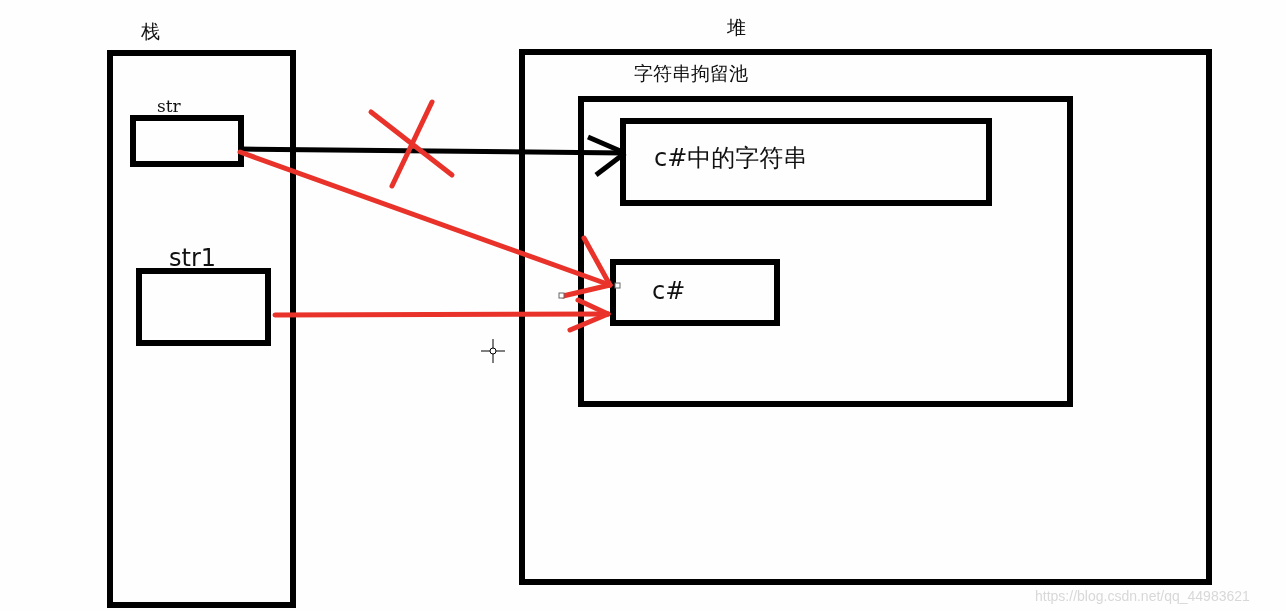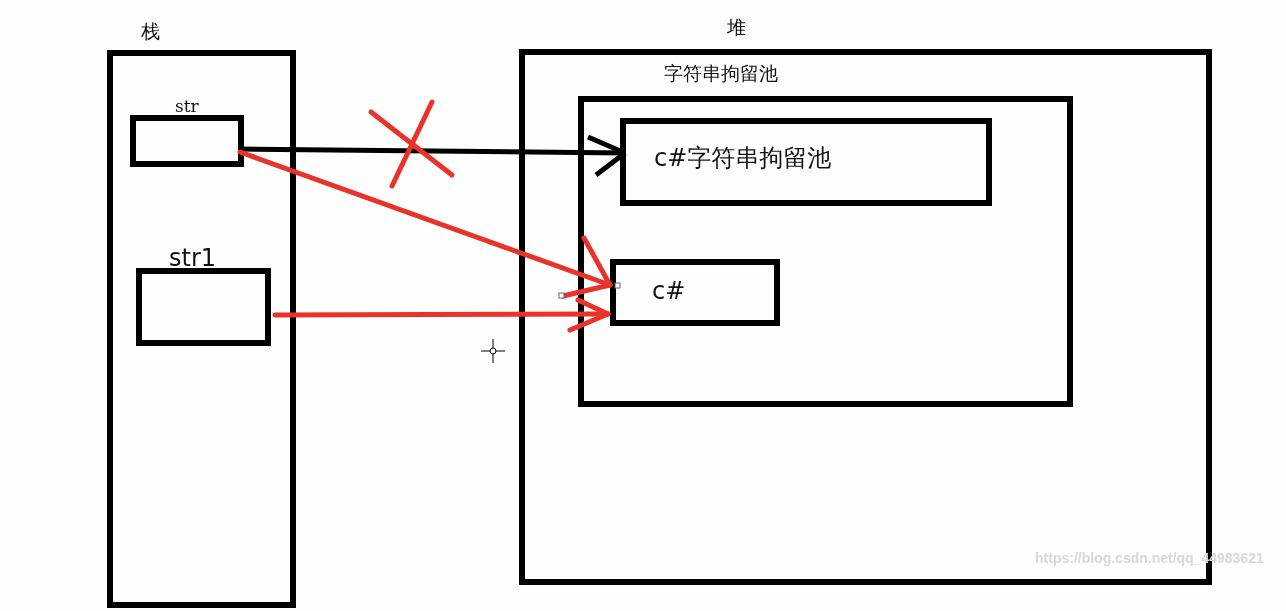--- a/index.html
+++ b/index.html
@@ -1,20 +1,20 @@
 <!DOCTYPE html>
 <html><head>
 <meta charset="utf-8">
 <style>
   html, body { margin:0; padding:0; background:#fefefe; }
   body { width:1286px; height:611px; position:relative; overflow:hidden; font-family:"DejaVu Sans", sans-serif; }
   svg { position:absolute; left:0; top:0; }
   .lbl { position:absolute; white-space:nowrap; color:#111; }
   .cjk-sm { font-size:19px; font-family:"DejaVu Serif", serif; }
-  .mono { font-size:17px; font-family:"DejaVu Serif", serif;margin-left:18px; }
+  .mono { font-size:17px; font-family:"DejaVu Serif", serif; }
   .big { font-size:24px; font-family:"DejaVu Sans", sans-serif; }
   .wm { position:absolute; font-size:14px; color:#d8d8d8; font-family:"Liberation Sans", sans-serif; }
 </style>
 </head>
 <body>
 
 <svg width="1286" height="611">
 
   <rect x="110" y="53" width="183" height="552" fill="none" stroke="#000" stroke-width="6"></rect>
   <rect x="522" y="52" width="687" height="530" fill="none" stroke="#000" stroke-width="6"></rect>
@@ -52,18 +52,18 @@
 
   <g stroke="#000" stroke-width="1">
     <line x1="481" y1="351" x2="505" y2="351"></line>
     <line x1="493" y1="339" x2="493" y2="363"></line>
     <circle cx="493" cy="351" r="3" fill="#fff"></circle>
   </g>
 </svg>
 
 <div class="lbl cjk-sm" style="left:141px;top:19px;">栈</div>
 <div class="lbl cjk-sm" style="left:727px;top:15px;">堆</div>
-<div class="lbl cjk-sm" style="left:664px;top:61px;">字符串拘留池</div>
+<div class="lbl cjk-sm" style="left:634px;top:61px;">字符串拘留池</div>
 <div class="lbl mono" style="left:157px;top:96px;">str</div>
 <div class="lbl big" style="left:169px;top:244px;">str1</div>
-<div class="lbl big" style="left:654px;top:142px;">c#字符串拘留池</div>
+<div class="lbl big" style="left:654px;top:142px;">c#中的字符串</div>
 <div class="lbl big" style="left:652px;top:277px;">c#</div>
-<div class="wm" style="left:1035px;top:550px;font-weight:bold;">https://blog.csdn.net/qq_44983621</div>
+<div class="wm" style="left:1035px;top:588px;">https://blog.csdn.net/qq_44983621</div>
 
 </body></html>

